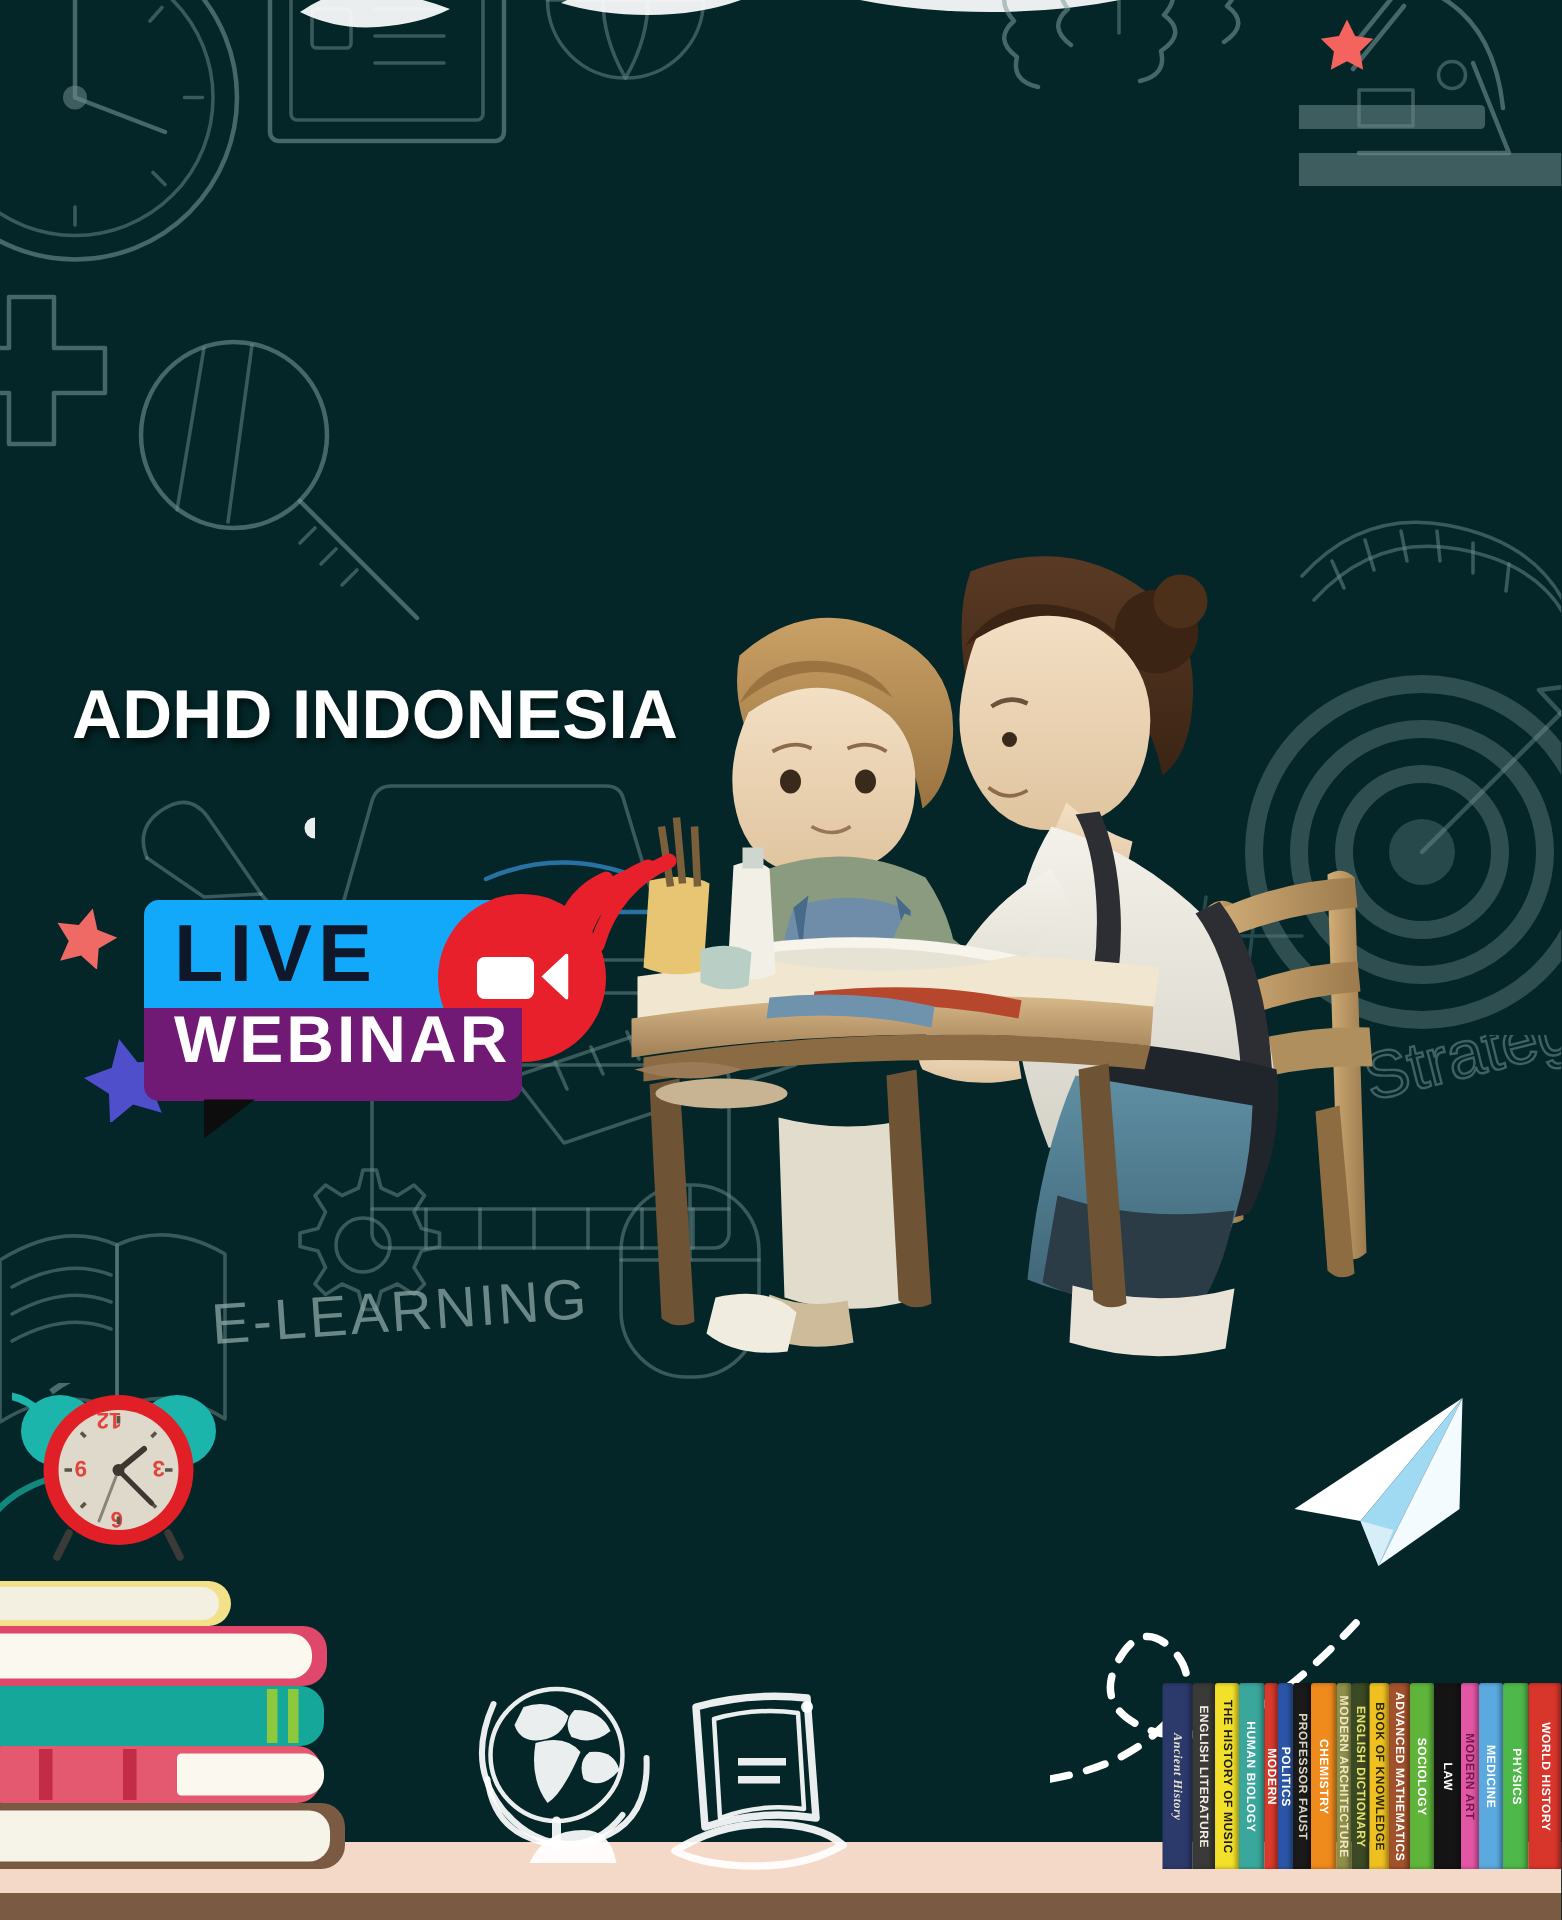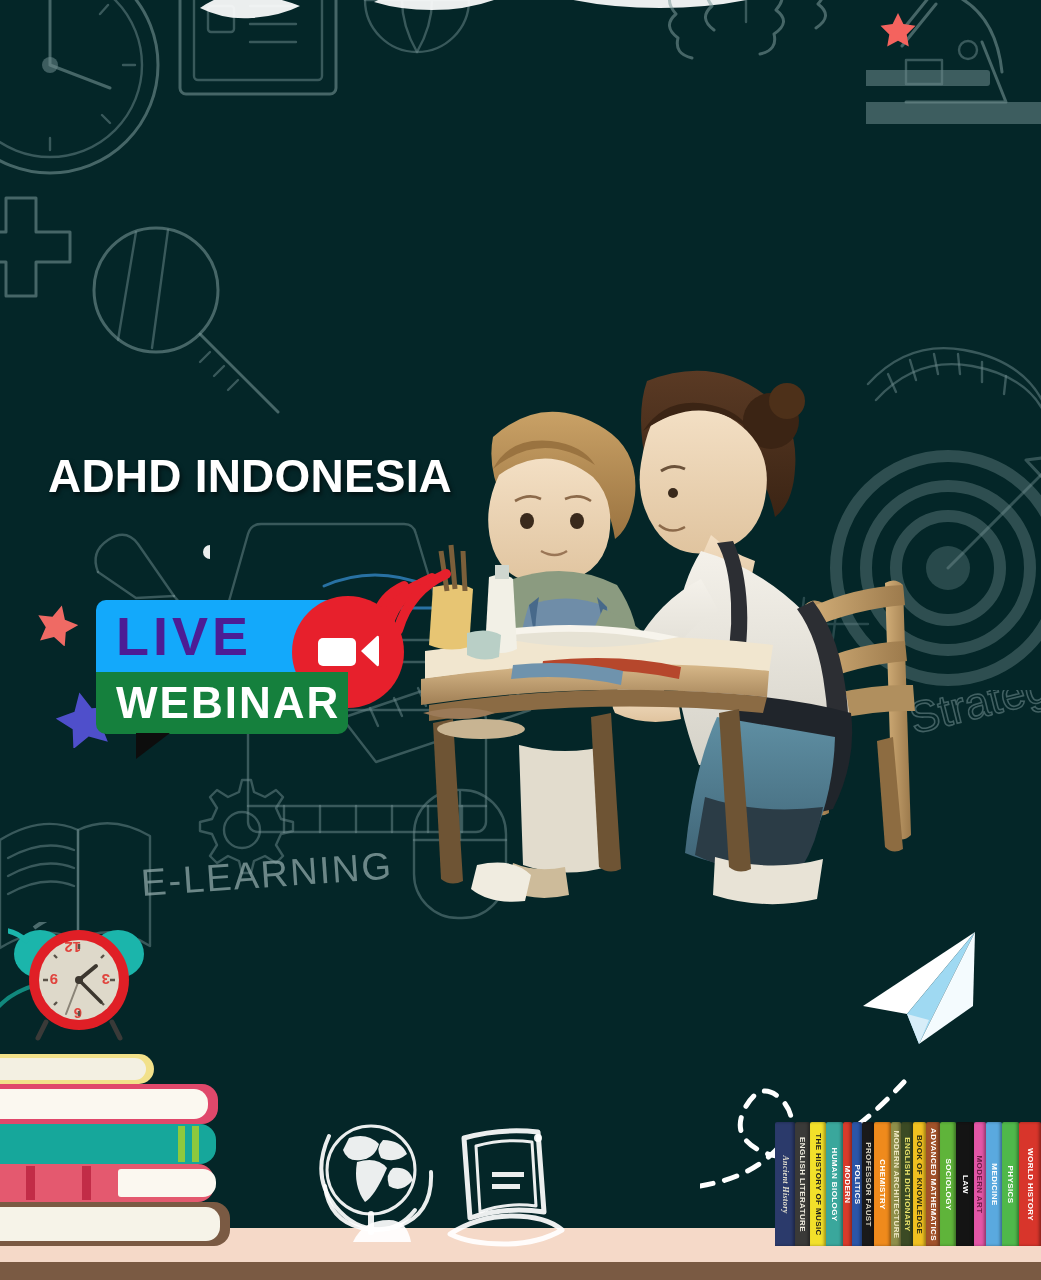--- a/index.html
+++ b/index.html
@@ -34,27 +34,27 @@
   .hero{position:absolute;left:415px;top:365px;width:575px;height:545px;z-index:15;}
 
   
   .badge{position:absolute;left:96px;top:588px;z-index:30;width:340px;height:185px;}
   .badge .live-bar{
     position:absolute;left:0;top:12px;width:268px;height:72px;
     background:#13a9fb;border-radius:10px 10px 0 0;
     display:flex;align-items:center;
   }
   .badge .live-text{
-    color:#4c1d95;font-weight:bold;font-size:54px;letter-spacing:4px;
+    color:#0f172a;font-weight:bold;font-size:54px;letter-spacing:4px;
     margin-left:20px;line-height:1;
   }
   .badge .web-bar{
     position:absolute;left:0;top:84px;width:252px;height:62px;
-    background:#15803d;border-radius:0 0 10px 10px;
-    display:flex;align-items:center;
+    background:#701a75;border-radius:0 0 10px 10px;
+    display:flex;align-items:flex-start;
   }
   .badge .web-text{
     color:#fff;font-weight:bold;font-size:44px;letter-spacing:2px;
     margin-left:20px;line-height:1;
   }
   .badge .tail{
     position:absolute;left:40px;top:145px;width:0;height:0;
     border-left:0 solid transparent;border-right:34px solid transparent;
     border-top:26px solid #0d0d0d;
   }

